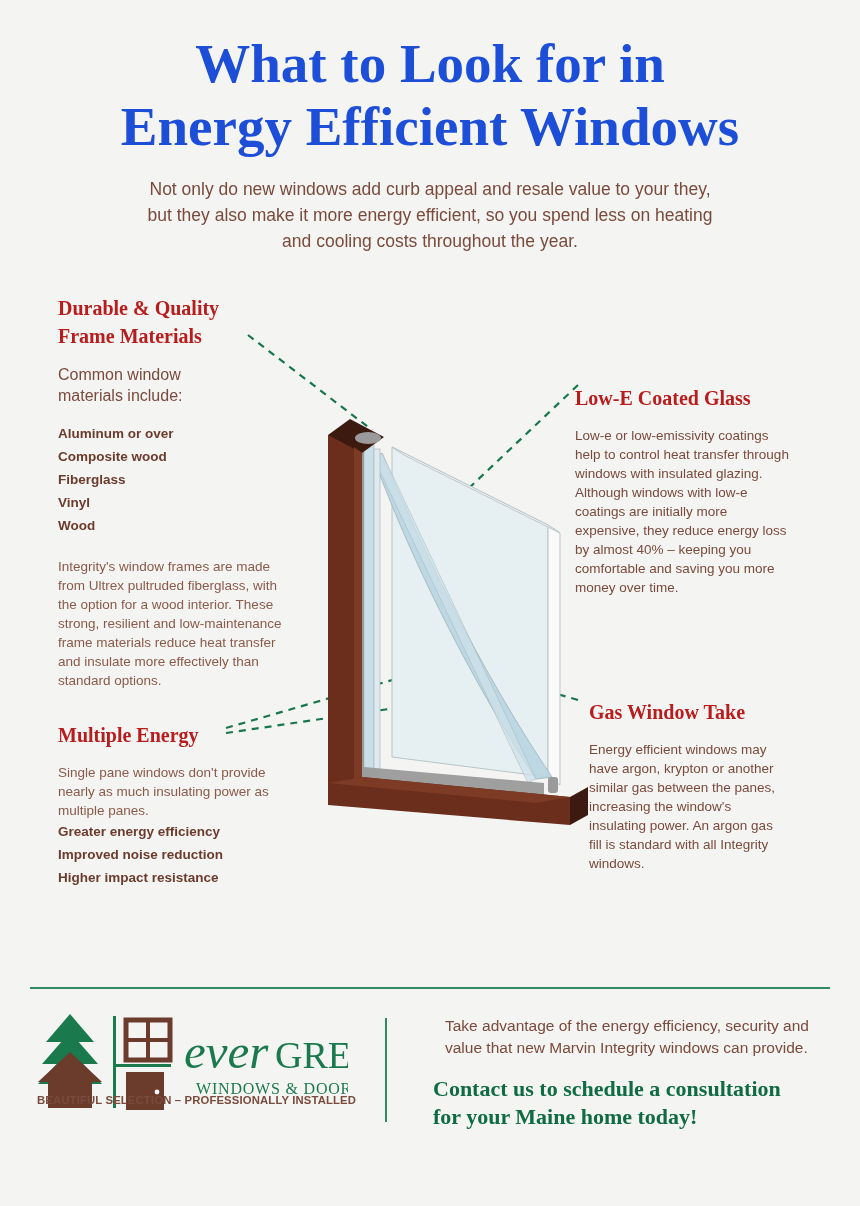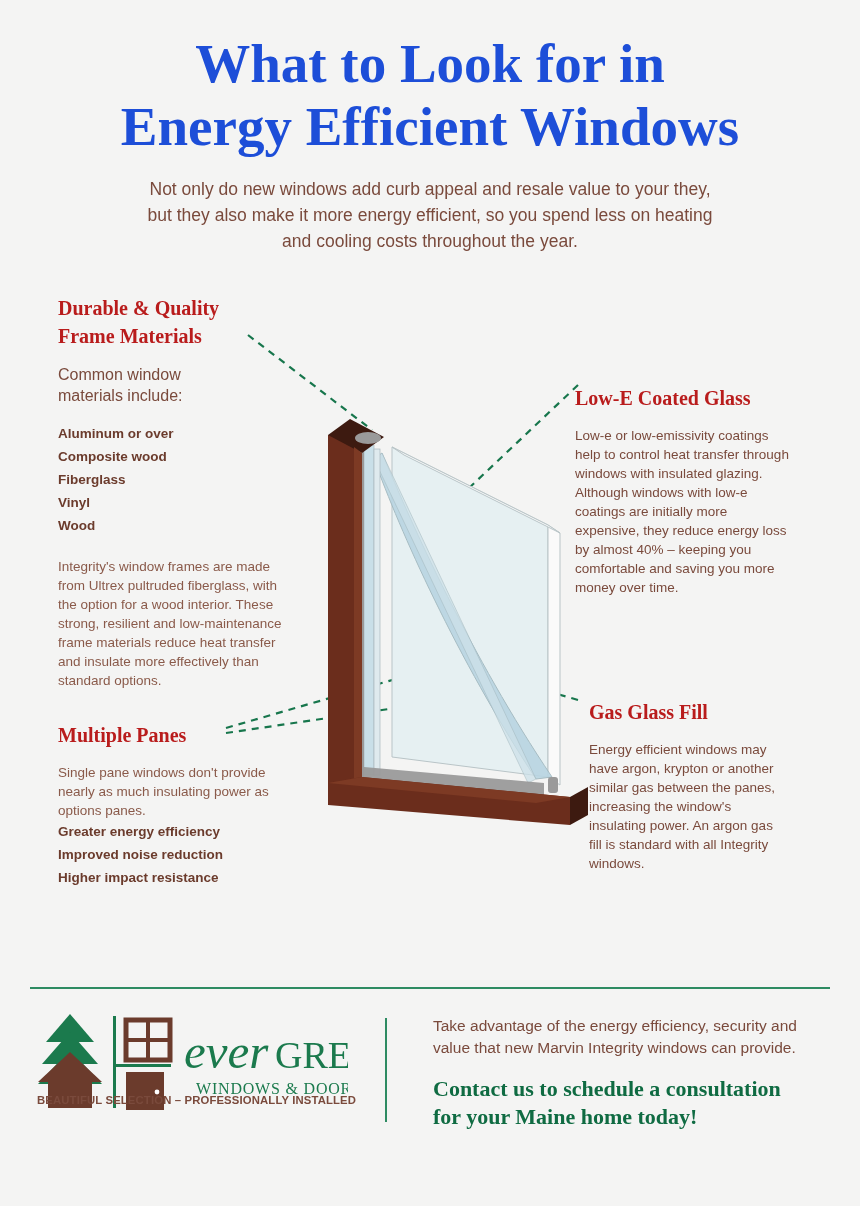--- a/index.html
+++ b/index.html
@@ -154,21 +154,21 @@
   #footer-copy {
     position: absolute;
     left: 433px;
     top: 1015px;
     width: 400px;
   }
   .footer-lead {
     color: #7a4a3c;
     font-size: 15.5px;
     line-height: 22px;
-    margin: 0 0 16px 0;
+    margin: 0 0 16px 12px;
   }
   .footer-cta {
     font-family: "Liberation Serif", serif;
     font-weight: bold;
     color: #0f6b42;
     font-size: 22px;
     line-height: 28px;
     margin: 0;
   }
 </style>
@@ -252,36 +252,36 @@
       <li>Aluminum or over</li>
       <li>Composite wood</li>
       <li>Fiberglass</li>
       <li>Vinyl</li>
       <li>Wood</li>
     </ul>
     <p class="body-txt">Integrity's window frames are made from Ultrex pultruded fiberglass, with the option for a wood interior. These strong, resilient and low-maintenance frame materials reduce heat transfer and insulate more effectively than standard options.</p>
   </div>
 
   <div class="panel" id="panel-panes">
-    <h2 class="sec-head">Multiple Panes</h2>
-    <p class="body-txt">Single pane windows don't provide nearly as much insulating power as options panes.</p>
+    <h2 class="sec-head">Multiple Energy</h2>
+    <p class="body-txt">Single pane windows don't provide nearly as much insulating power as multiple panes.</p>
     <ul class="bullets">
       <li>Greater energy efficiency</li>
       <li>Improved noise reduction</li>
       <li>Higher impact resistance</li>
     </ul>
   </div>
 
   <div class="panel" id="panel-lowe">
     <h2 class="sec-head">Low-E Coated Glass</h2>
     <p class="body-txt-dk">Low-e or low-emissivity coatings help to control heat transfer through windows with insulated glazing. Although windows with low-e coatings are initially more expensive, they reduce energy loss by almost 40% – keeping you comfortable and saving you more money over time.</p>
   </div>
 
   <div class="panel" id="panel-gas">
-    <h2 class="sec-head">Gas Glass Fill</h2>
+    <h2 class="sec-head">Gas Window Take</h2>
     <p class="body-txt-dk">Energy efficient windows may have argon, krypton or another similar gas between the panes, increasing the window's insulating power. An argon gas fill is standard with all Integrity windows.</p>
   </div>
 
   <div class="divider-h"></div>
   <div class="divider-v"></div>
 
   <svg id="footer-logo" viewBox="0 0 310 105" xmlns="http://www.w3.org/2000/svg">
 
     <g fill="#1b7a4d">
       <polygon points="32,4 56,32 8,32"></polygon>

